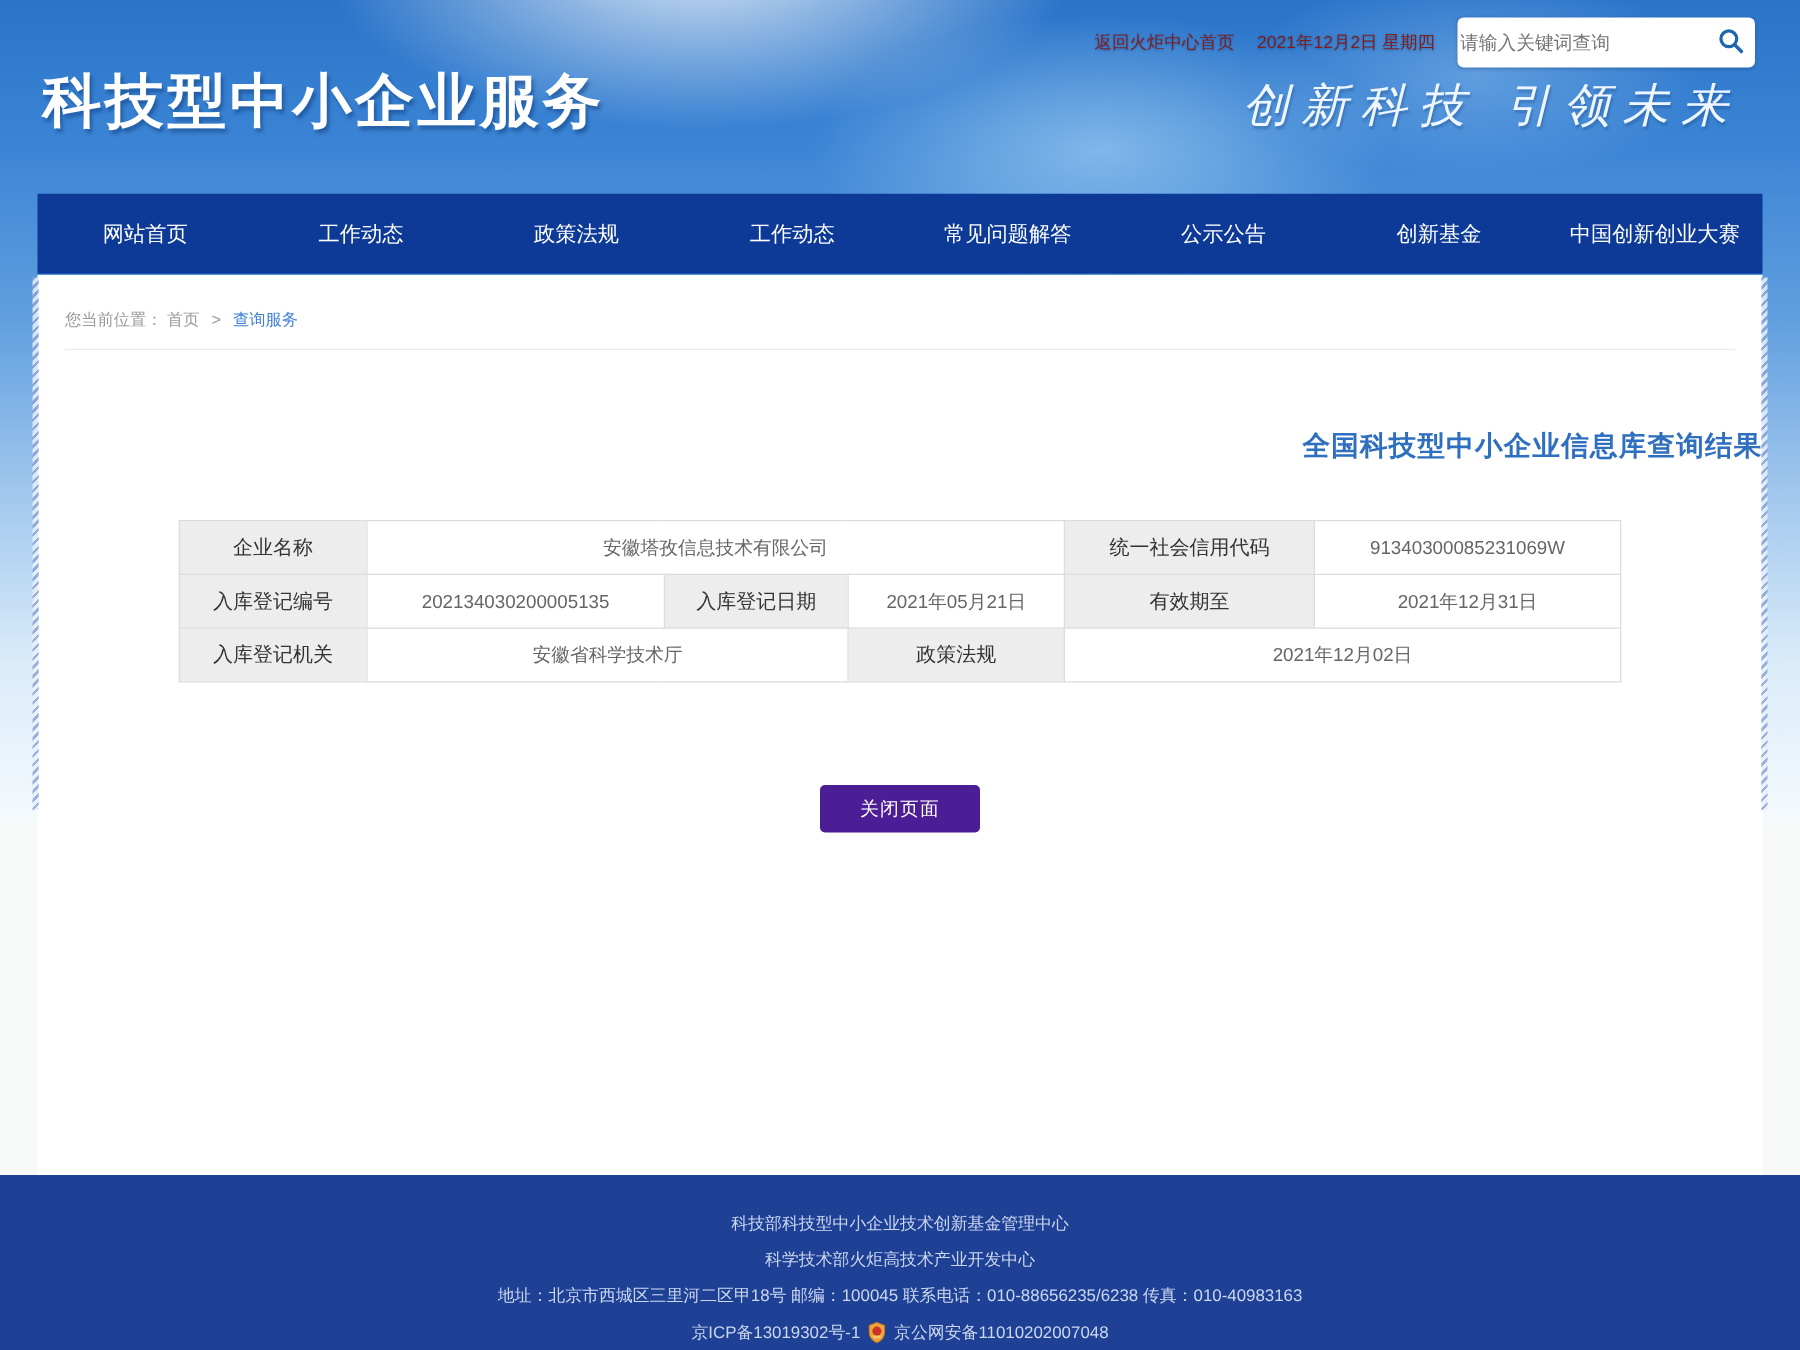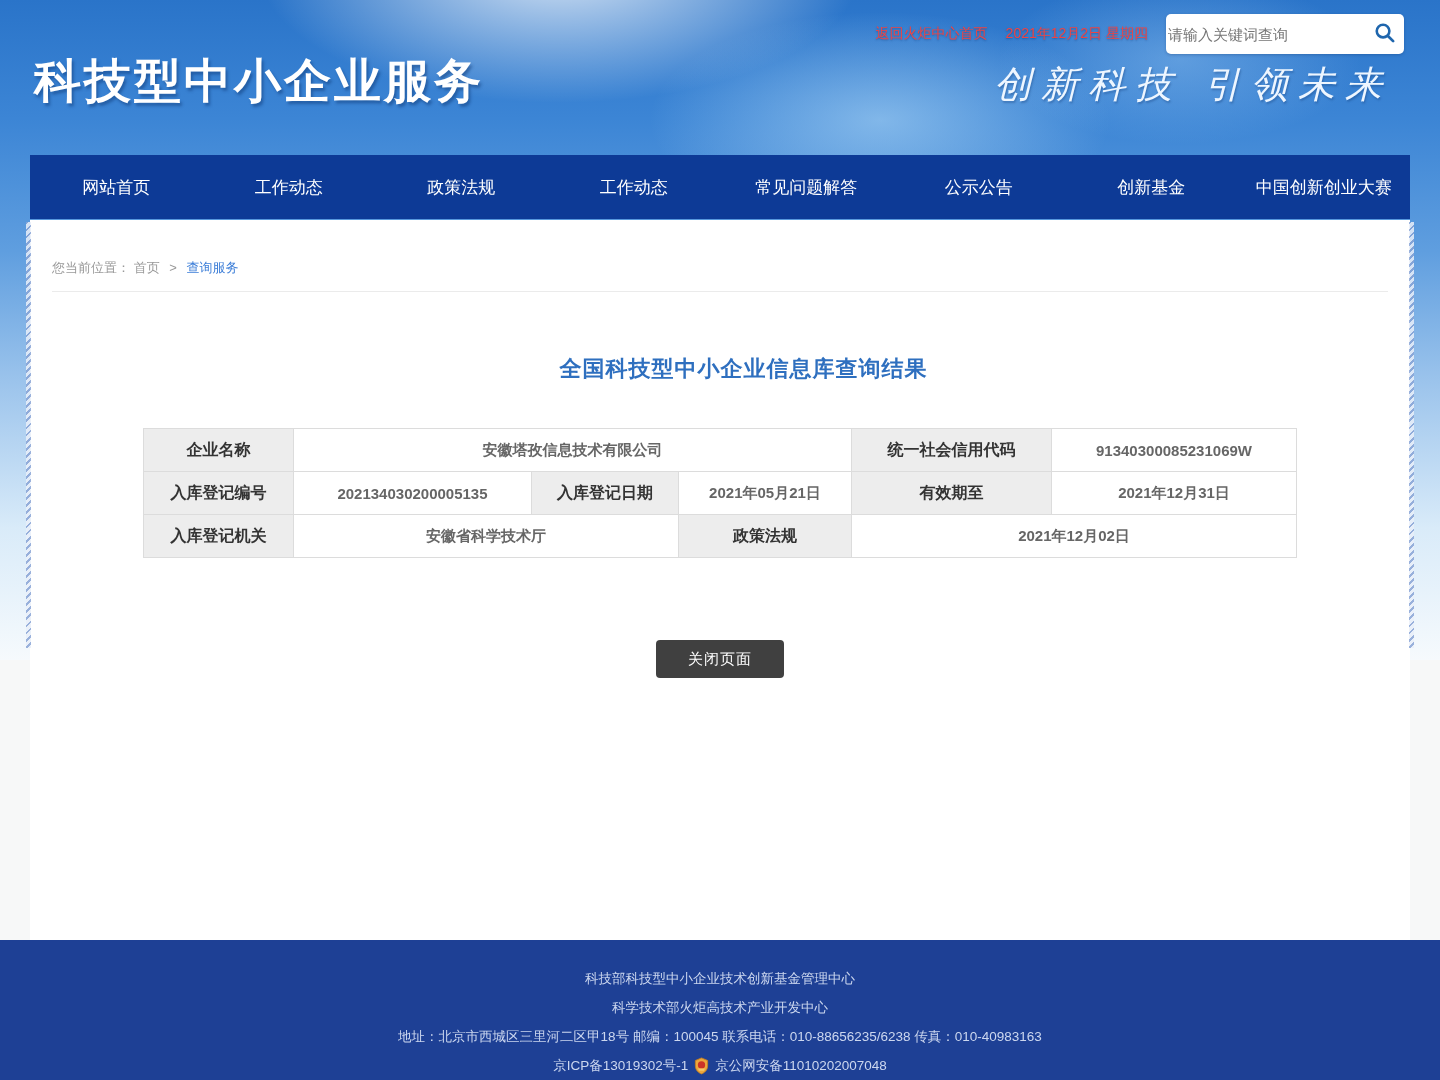--- a/index.html
+++ b/index.html
@@ -18,21 +18,21 @@
       radial-gradient(ellipse 320px 150px at 880px 120px, rgba(186,224,250,.55), rgba(186,224,250,0) 72%),
       radial-gradient(ellipse 260px 120px at 1180px 60px, rgba(160,205,245,.40), rgba(160,205,245,0) 70%),
       linear-gradient(180deg, #2a74c9 0%, #3c85d5 18%, #5f9edf 38%, #9cc4ec 58%, #d9ebf9 80%, #f6fafd 100%);
   }
   
   .topbar {
     position:absolute; top:13px; right:36px; height:42px;
     display:flex; align-items:center; gap:18px;
   }
   .topbar-link, .topbar-date {
-    color:#ef4444; font-size:14px; text-decoration:none;
+    color:#7f1d1d; font-size:14px; text-decoration:none;
     text-shadow:0 1px 2px rgba(5,40,95,.4); white-space:nowrap;
   }
   .search-box {
     width:238px; height:40px; background:#fff; border-radius:5px;
     display:flex; align-items:center; padding:0 8px 0 2px;
     box-shadow:0 1px 3px rgba(0,30,80,.25);
   }
   .search-box input {
     border:none; outline:none; flex:1; font-size:15px; color:#333;
     background:transparent; font-family:inherit;
@@ -66,46 +66,46 @@
     background:#fff;
   }
   .card::before, .card::after {
     content:""; position:absolute; top:2px; width:5px; height:426px;
     background:repeating-linear-gradient(135deg,#8aa5d6 0 2px,#e9eff9 2px 5px);
     opacity:.85;
   }
   .card::before { left:-4px; }
   .card::after  { right:-4px; }
   .breadcrumb {
-    margin:12px 22px; padding:27px 0 14px;
+    margin:0 22px; padding:27px 0 14px;
     border-bottom:1px solid #ebebeb;
     font-size:13px; color:#999;
   }
   .breadcrumb a { text-decoration:none; cursor:pointer; }
   .breadcrumb .crumb-home { color:#999; }
   .breadcrumb .crumb-sep { margin:0 6px; color:#999; }
   .breadcrumb .crumb-current { color:#3e7fd8; }
   .result-title {
-    margin-top:62px; text-align:center;
+    margin-top:62px; text-align:right;
     font-size:22px; font-weight:bold; color:#2e6fbf; letter-spacing:1px;padding-left:47px;
   }
   
   .info-table {
-    margin:44px auto 0; border-collapse:collapse; table-layout:fixed; width:1153px;font-weight:bold;
+    margin:44px auto 0; border-collapse:collapse; table-layout:fixed; width:1153px;
   }
   .info-table td {
     border:1px solid #dcdcdc; height:43px; text-align:center;
     overflow:hidden; white-space:nowrap;
   }
   .info-table td.lbl { background:#ededed; color:#333; font-size:16px; }
   .info-table td.val { background:#fff; color:#666; font-size:15px; }
   
   .close-btn {
     display:block; margin:82px auto 0; min-width:116px; height:38px; padding:0 32px;
-    background:#404040; color:#fff; font-size:15px; font-family:inherit;
+    background:#4c1d95; color:#fff; font-size:15px; font-family:inherit;
     border:none; border-radius:4px; cursor:pointer; letter-spacing:1px;
   }
   
   .footer {
     position:absolute; top:940px; left:0; width:1440px; height:140px;
     background:#1e4095; color:#ccd7ef; font-size:13.5px; text-align:center;
     padding-top:24px;
   }
   .footer .line { height:29px; line-height:29px; }
   .footer .line-icp {

